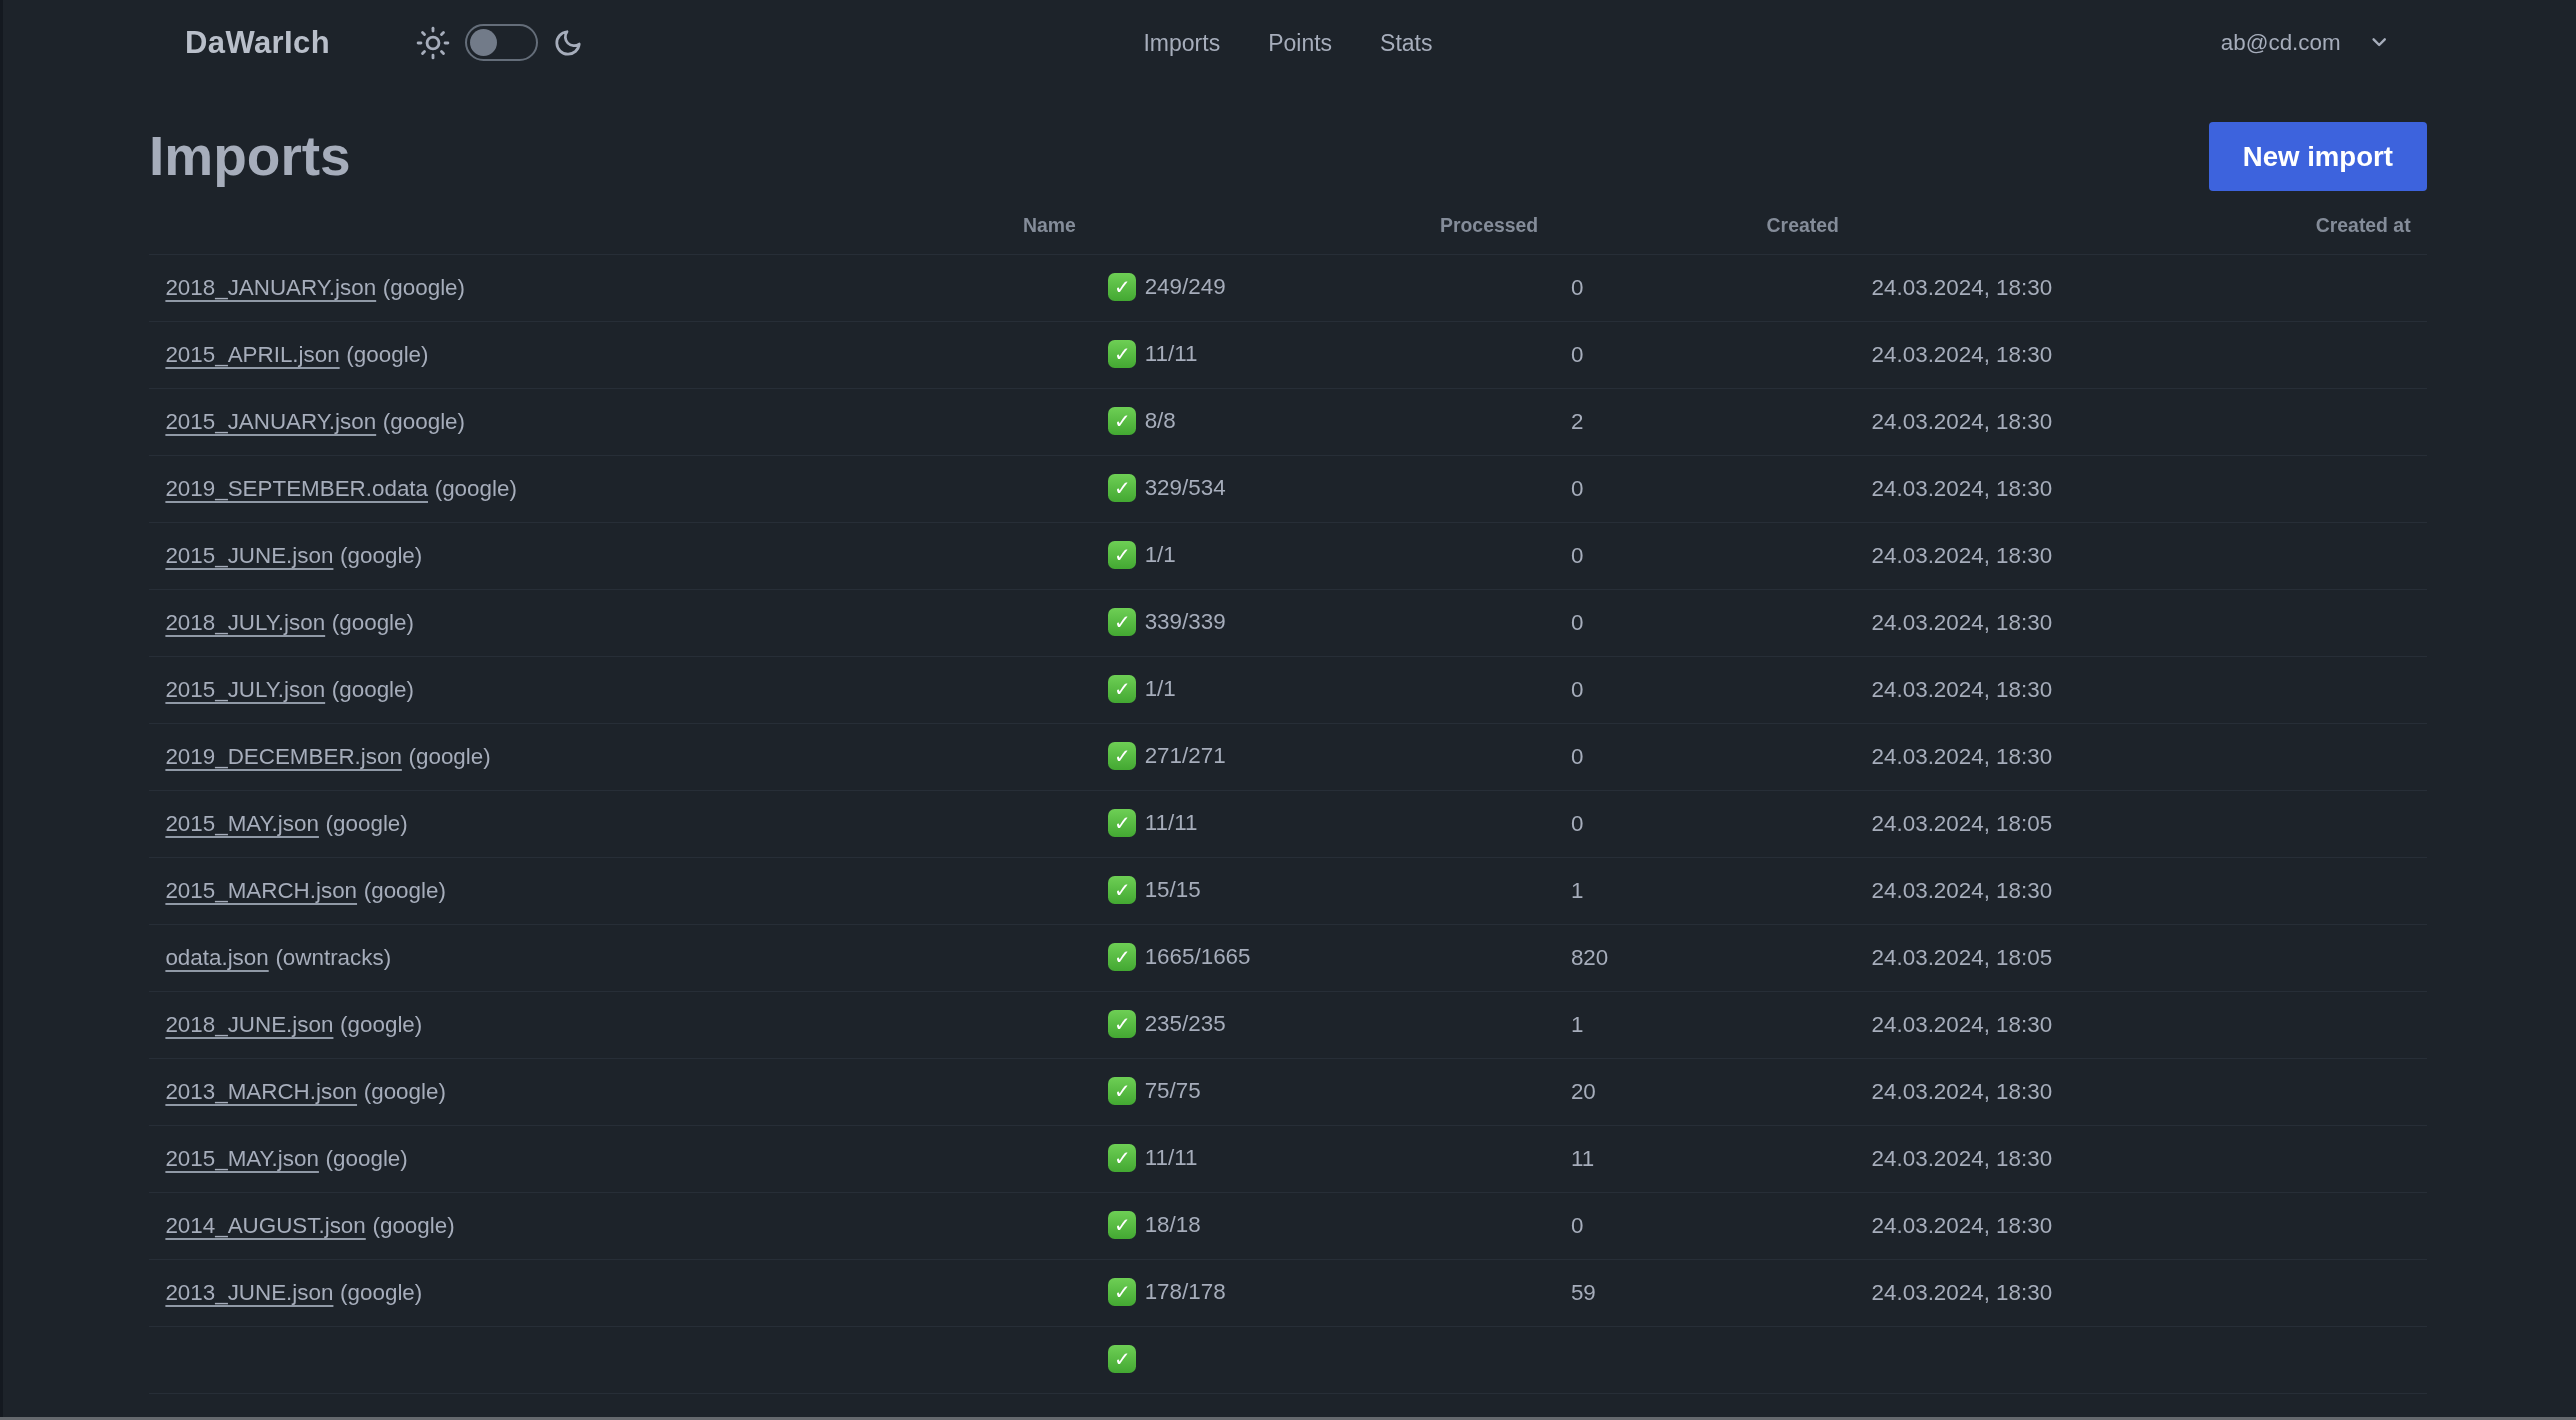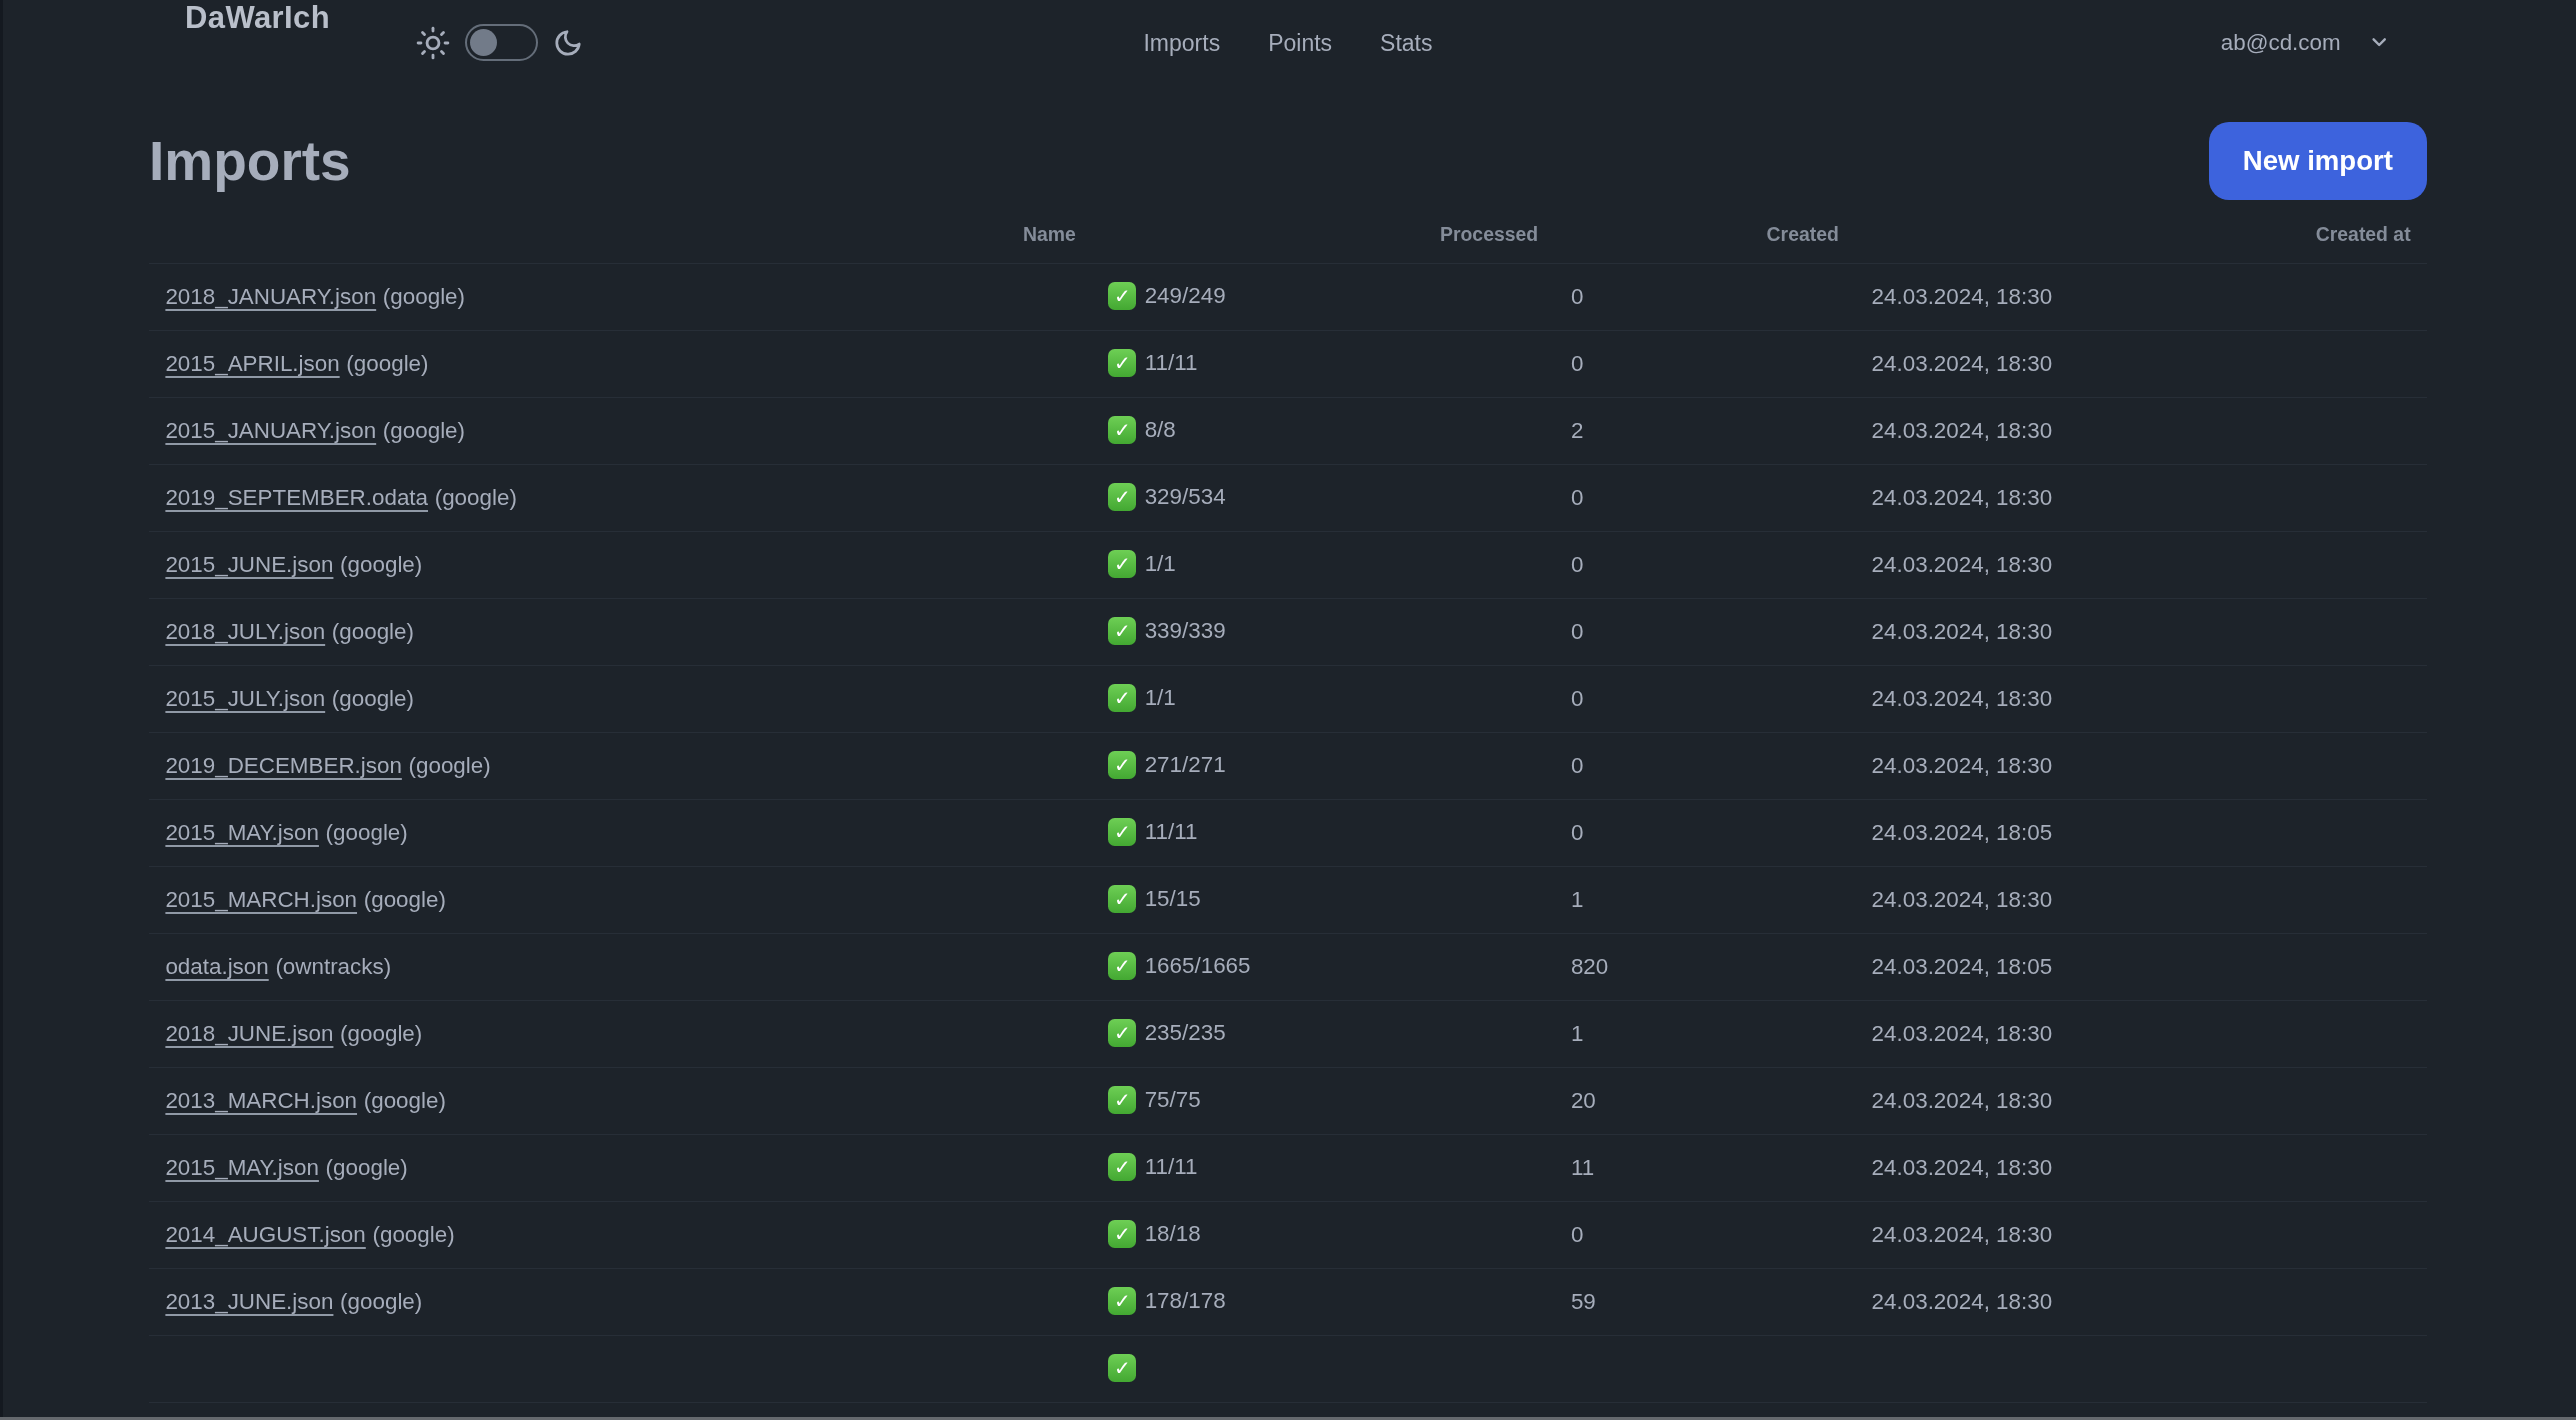--- a/index.html
+++ b/index.html
@@ -15,20 +15,21 @@
   }
 
   
   .left-edge   { position: absolute; left: 0; top: 0; width: 3px; height: 100%; background: #141920; z-index: 50; }
   .bottom-strip{ position: absolute; left: 0; bottom: 0; width: 100%; height: 3.7px; background: #65696e; z-index: 60; }
 
   
   .navbar {
     height: 85px;
     display: flex;
+    align-items: center;
     padding: 0 186px 0 185px;
     position: relative;
   }
   .brand {
     font-size: 31px;
     font-weight: bold;
     color: #b9bfca;
     letter-spacing: 0.4px;
     cursor: pointer;
   }
@@ -87,24 +88,24 @@
     align-items: center;
   }
   .page-title {
     font-size: 55px;
     font-weight: bold;
     color: #a6adbb;
     margin: 0;
     line-height: 1.1;
   }
   .btn-primary {
-    height: 78px;
+    height: 69px;
     padding: 0 34px;
     border: none;
-    border-radius: 20px;
+    border-radius: 4px;
     background: #3d63dd;
     color: #ffffff;
     font-family: inherit;
     font-size: 27.6px;
     font-weight: 600;
     cursor: pointer;
   }
 
   
   table.imports {

